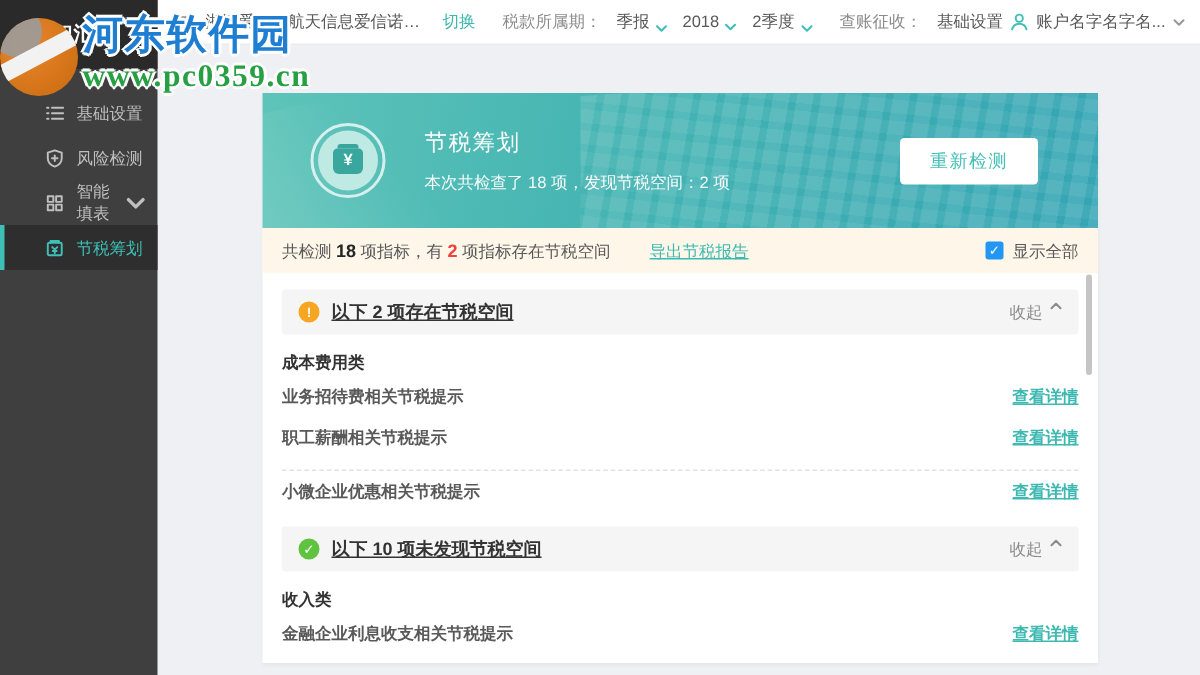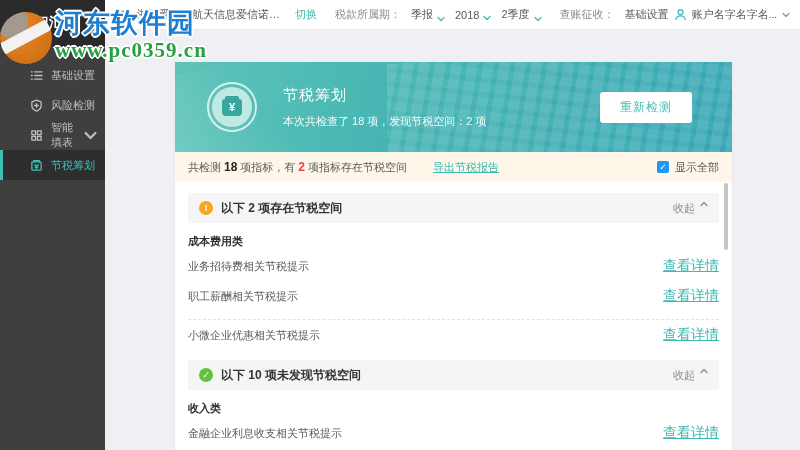--- a/index.html
+++ b/index.html
@@ -21,21 +21,21 @@
 
   
   .topbar { position:absolute; left:105px; top:0; right:0; height:30px; background:#ffffff; border-bottom:1px solid #ececec; display:flex; align-items:center; font-size:11px; color:#595959; padding:0 10px; z-index:1; }
   .collapse-btn { display:flex; align-items:center; margin-right:8px; cursor:pointer; }
   .company { max-width:150px; overflow:hidden; text-overflow:ellipsis; white-space:nowrap; color:#595959; }
   .link { color:#3db9b1; text-decoration:none; cursor:pointer; }
   .tb-label { color:#8c8c8c; margin-left:18px; }
   .tb-select { display:flex; align-items:flex-end; gap:4px; margin-left:10px; cursor:pointer; color:#595959; }
   .tb-value { margin-left:10px; }
   .account { margin-left:auto; display:flex; align-items:center; gap:5px; cursor:pointer; color:#595959; }
-  .account .name { max-width:92px; overflow:hidden; white-space:nowrap; text-overflow:ellipsis;font-family:Liberation Serif, serif; }
+  .account .name { max-width:92px; overflow:hidden; white-space:nowrap; text-overflow:ellipsis; }
 
   
   .content { position:absolute; left:105px; top:30px; right:0; bottom:0; }
   .card { position:absolute; left:70px; top:32px; width:557px; background:#ffffff; box-shadow:0 1px 3px rgba(0,0,0,.05); }
 
   
   .banner { position:relative; height:90px; background:linear-gradient(100deg,#5ec4b9 0%,#43b3b2 45%,#35a5b4 100%); overflow:hidden; display:flex; align-items:center; }
   .banner .kb { position:absolute; right:0; top:-10px; width:62%; height:130%; background:
       repeating-linear-gradient(100deg, rgba(255,255,255,.10) 0 11px, rgba(255,255,255,0) 11px 16px),
       repeating-linear-gradient(10deg, rgba(255,255,255,.06) 0 9px, rgba(255,255,255,0) 9px 14px);
@@ -54,28 +54,28 @@
   .stats { height:30px; background:#fdf6e9; display:flex; align-items:center; font-size:11px; color:#595959; padding:0 13px; }
   .stats b { color:#262626; font-size:12px; margin:0 3px; }
   .stats .red { color:#f04141; font-size:12px; font-weight:bold; margin:0 3px; }
   .stats .export { margin-left:26px; text-decoration:underline; }
   .showall { margin-left:auto; display:flex; align-items:center; gap:6px; cursor:pointer; }
   .checkbox { width:12px; height:12px; background:#2196f3; border-radius:2px; display:flex; align-items:center; justify-content:center; color:#fff; font-size:9px; line-height:1; }
 
   
   .card-body { padding:11px 13px 6px 13px; }
   .sec-header { height:30px; background:#f5f5f5; border-radius:2px; display:flex; align-items:center; padding:0 11px; gap:8px; margin-bottom:2px; }
-  .sec-header .title { font-size:12px; font-weight:bold; color:#333333; }
+  .sec-header .title { font-size:12px; font-weight:bold; color:#333333;text-decoration:underline; }
   .collapse { margin-left:auto; display:flex; gap:5px; font-size:11px; color:#8c8c8c; cursor:pointer; }
   .badge { width:14px; height:14px; border-radius:50%; color:#fff; display:flex; align-items:center; justify-content:center; font-size:9px; font-weight:bold; flex:none; }
   .badge.warning { background:#f7a623; }
   .badge.success { background:#5fc340; }
   .category { font-size:11px; font-weight:bold; color:#333333; margin:11px 0 2px 0; }
-  .item-row { display:flex; align-items:center; justify-content:space-between; padding:6px 0; font-size:11px; color:#595959; }
-  .item-row a { font-size:14px; text-decoration:underline; }
+  .item-row { display:flex; align-items:flex-start; justify-content:space-between; padding:6px 0; font-size:11px; color:#595959;font-weight:bold; }
+  .item-row a { font-size:11px; text-decoration:underline; }
   .dash-div { border-top:1px dashed #e2e2e2; margin:8px 0 0 0; }
   .sec2 { margin-top:10px; }
 
   .scroll-thumb { position:absolute; left:724px; top:183px; width:4px; height:67px; background:#c5c5c5; border-radius:2px; z-index:3; }
 
   
   .watermark { position:absolute; left:0; top:8px; width:230px; height:58px; z-index:9; pointer-events:none; display:flex; }
   .wm-logo { position:relative; width:52px; height:52px; margin-top:4px; border-radius:50%; background:radial-gradient(circle at 35% 35%, #e8862a, #c96a10); overflow:hidden; flex:none; }
   .wm-logo .band { position:absolute; left:-8px; top:18px; width:70px; height:12px; background:#f2f2f2; transform:rotate(-28deg); border-radius:6px; }
   .wm-logo .gray { position:absolute; left:-6px; top:-8px; width:34px; height:34px; background:#9b9b9b; border-radius:50%; opacity:.9; }

